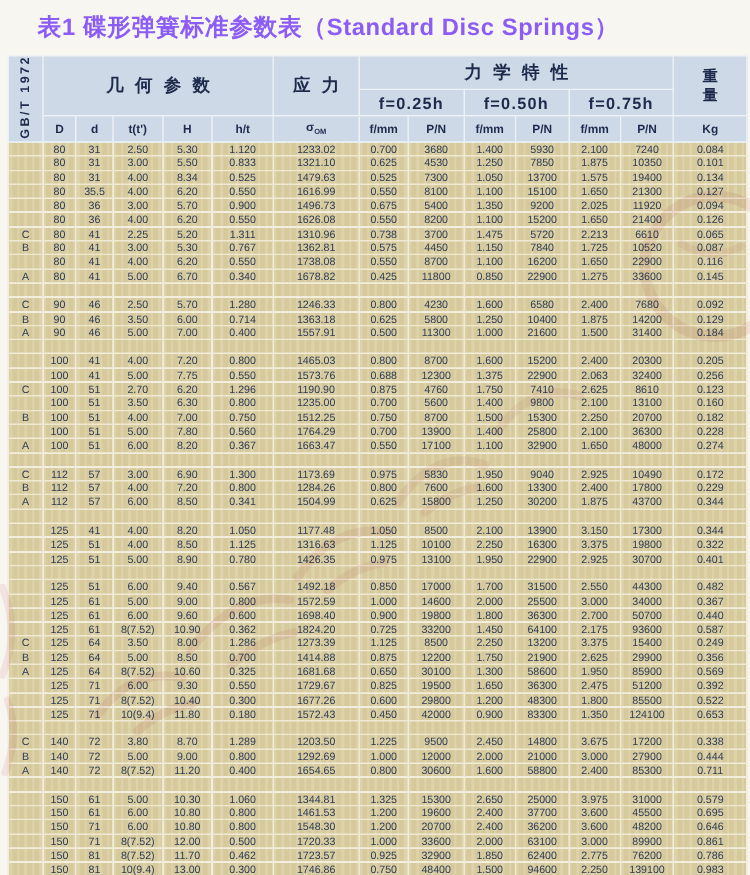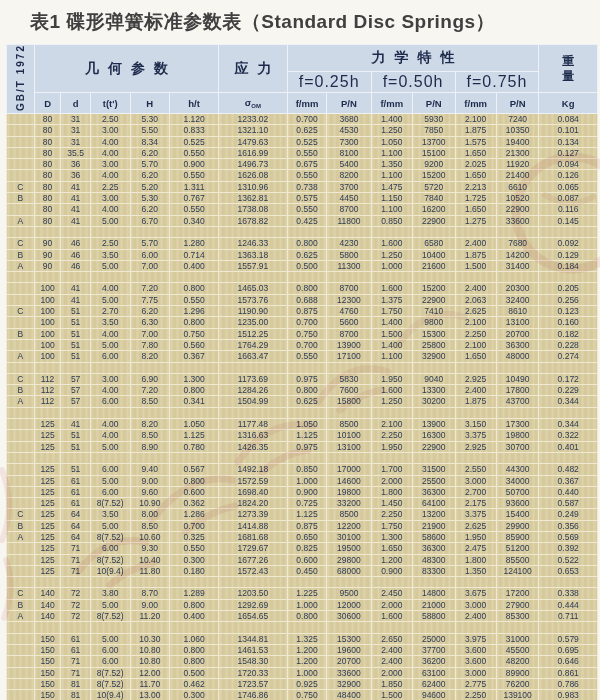--- a/index.html
+++ b/index.html
@@ -3,38 +3,38 @@
 <meta charset="utf-8">
 <style>
   html,body{margin:0;padding:0;}
   .page{
     position:relative; width:600px; height:700px; overflow:hidden;
     background:#f8f6f0; font-family:"Liberation Sans", sans-serif;
     outline:1px solid #e2e0da;
   }
   .title{
     position:absolute; top:9px; left:30px;
-    font-size:19px; font-weight:bold; color:#404040; letter-spacing:0.5px;
+    font-size:19px; font-weight:bold; color:#8b5cf6; letter-spacing:0.5px;
     white-space:nowrap;
   }
   table.disc{
     position:absolute; top:44px; left:6px; width:592px;
     border-collapse:collapse; table-layout:fixed;
   }
   
   col.c0{width:4.7%} col.c1{width:4.5%} col.c2{width:5.0%} col.c3{width:6.7%}
   col.c4{width:6.7%} col.c5{width:8.3%} col.c6{width:11.6%} col.c7{width:6.7%}
   col.c8{width:7.5%} col.c9{width:7.0%} col.c10{width:7.2%} col.c11{width:7.0%}
   col.c12{width:7.2%} col.c13{width:9.9%}
   thead th{
     background:#cdd9e6; color:#1d2a4c; border:1px solid #eef2f6;
     font-weight:bold; padding:0; vertical-align:middle;
   }
   tr.hrowA th{height:26px; font-size:14px;}
-  tr.hrowB th{height:20px; font-size:16px; letter-spacing:1px; font-weight:normal;}
+  tr.hrowB th{height:20px; font-size:13px; letter-spacing:1px; font-weight:bold;}
   tr.hrowC th{height:20px; font-size:9.5px;}
   th.gbt{vertical-align:middle;}
   .vert{
     display:inline-block; writing-mode:vertical-rl; transform:rotate(180deg);
     font-size:10px; letter-spacing:2px; font-weight:bold; color:#1d2a4c;
   }
   .sp{letter-spacing:9px; padding-left:9px;}
   .wstack{display:inline-block; width:1.05em; font-size:12px; line-height:1.25; letter-spacing:0; word-break:break-all;}
   .sigsub{font-size:6px; vertical-align:-2px;}
   tbody td{
@@ -743,21 +743,21 @@
         </tr>
         <tr>
           <td></td>
           <td>125</td>
           <td>71</td>
           <td>10(9.4)</td>
           <td>11.80</td>
           <td>0.180</td>
           <td>1572.43</td>
           <td>0.450</td>
-          <td>68000</td>
+          <td>42000</td>
           <td>0.900</td>
           <td>83300</td>
           <td>1.350</td>
           <td>124100</td>
           <td>0.653</td>
         </tr>
         <tr class="sep">
           <td></td>
           <td></td>
           <td></td>

